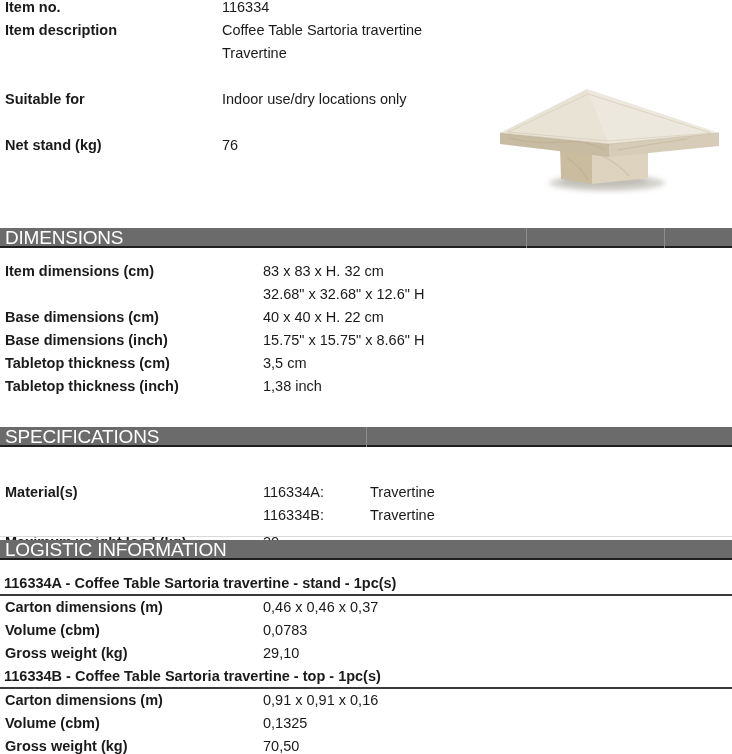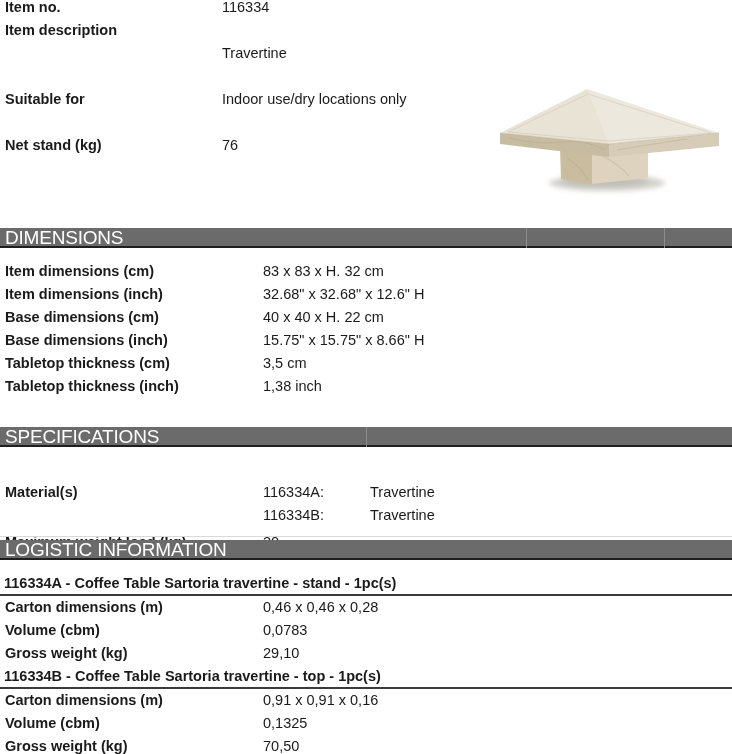--- a/index.html
+++ b/index.html
@@ -58,20 +58,21 @@
 
   <section id="info-section">
   <div class="row">
     <span class="lbl">Item no.</span>
     <span class="val">116334</span>
 
   </div>
 
   <div class="row">
     <span class="lbl">Item description</span>
+    <span class="val">Coffee Table Sartoria travertine</span>
 
   </div>
 
   <div class="row">
     <span class="lbl"></span>
     <span class="val">Travertine</span>
 
   </div>
 
   <div class="row">
@@ -133,21 +134,20 @@
     <span class="bar-sep" style="left:664px"></span>
   </div>
   <section id="dim-rows">
   <div class="row">
     <span class="lbl">Item dimensions (cm)</span>
     <span class="val">83 x 83 x H. 32 cm</span>
 
   </div>
 
   <div class="row">
-    <span class="lbl">Item dimensions (inch)</span>
     <span class="val">32.68" x 32.68" x 12.6" H</span>
 
   </div>
 
   <div class="row">
     <span class="lbl">Base dimensions (cm)</span>
     <span class="val">40 x 40 x H. 22 cm</span>
 
   </div>
 
@@ -196,21 +196,21 @@
 
   <div id="faint-line"></div>
 
   <div id="log-bar" class="section-bar">
     <span>LOGISTIC INFORMATION</span>
   </div>
   <section id="log-blocks">
       <div class="block-heading">116334A - Coffee Table Sartoria travertine - stand - 1pc(s)</div>
   <div class="row">
     <span class="lbl">Carton dimensions (m)</span>
-    <span class="val">0,46 x 0,46 x 0,28</span>
+    <span class="val">0,46 x 0,46 x 0,37</span>
 
   </div>
 
   <div class="row">
     <span class="lbl">Volume (cbm)</span>
     <span class="val">0,0783</span>
 
   </div>
 
   <div class="row">

